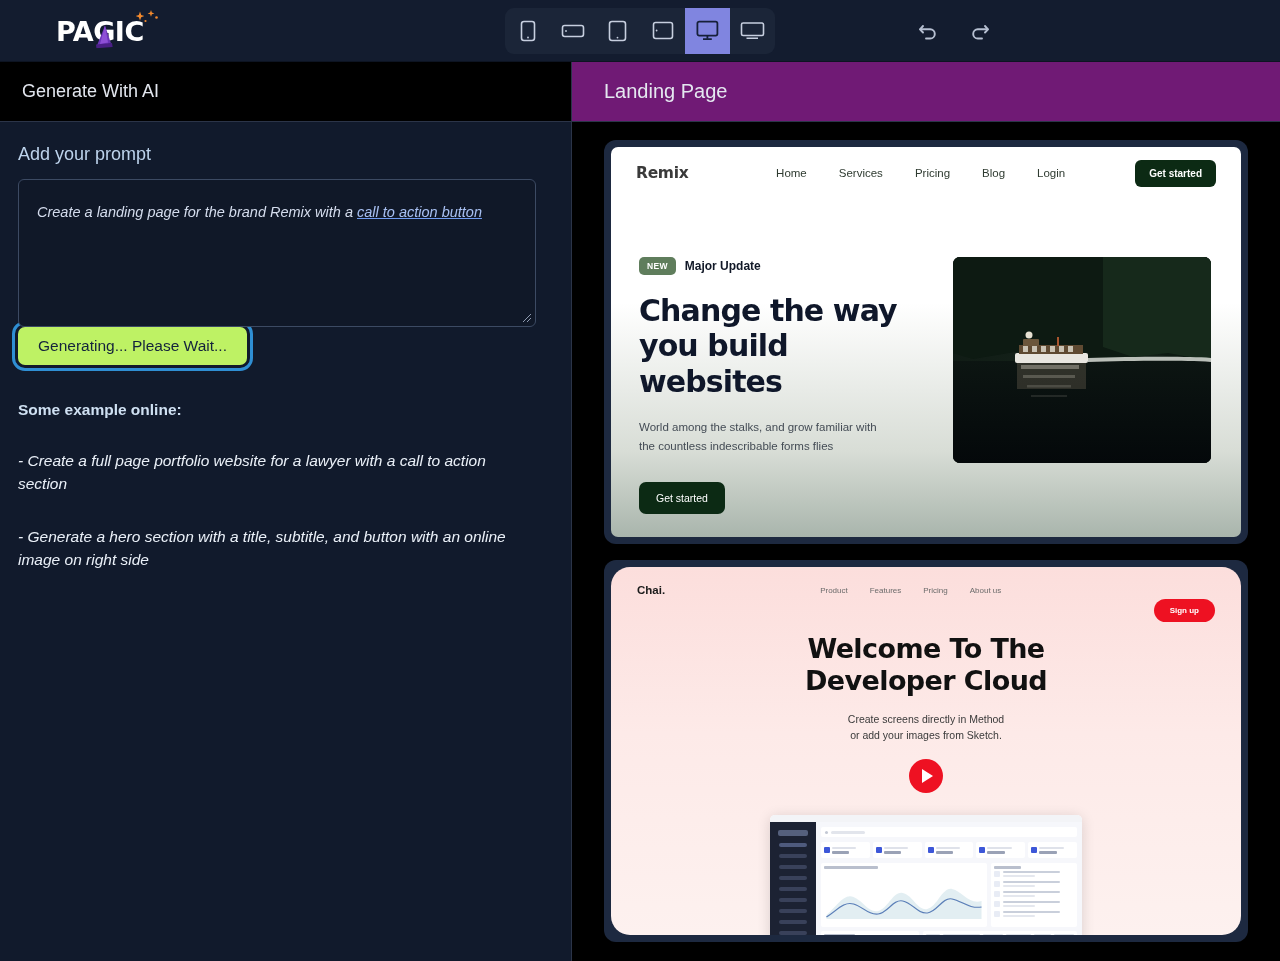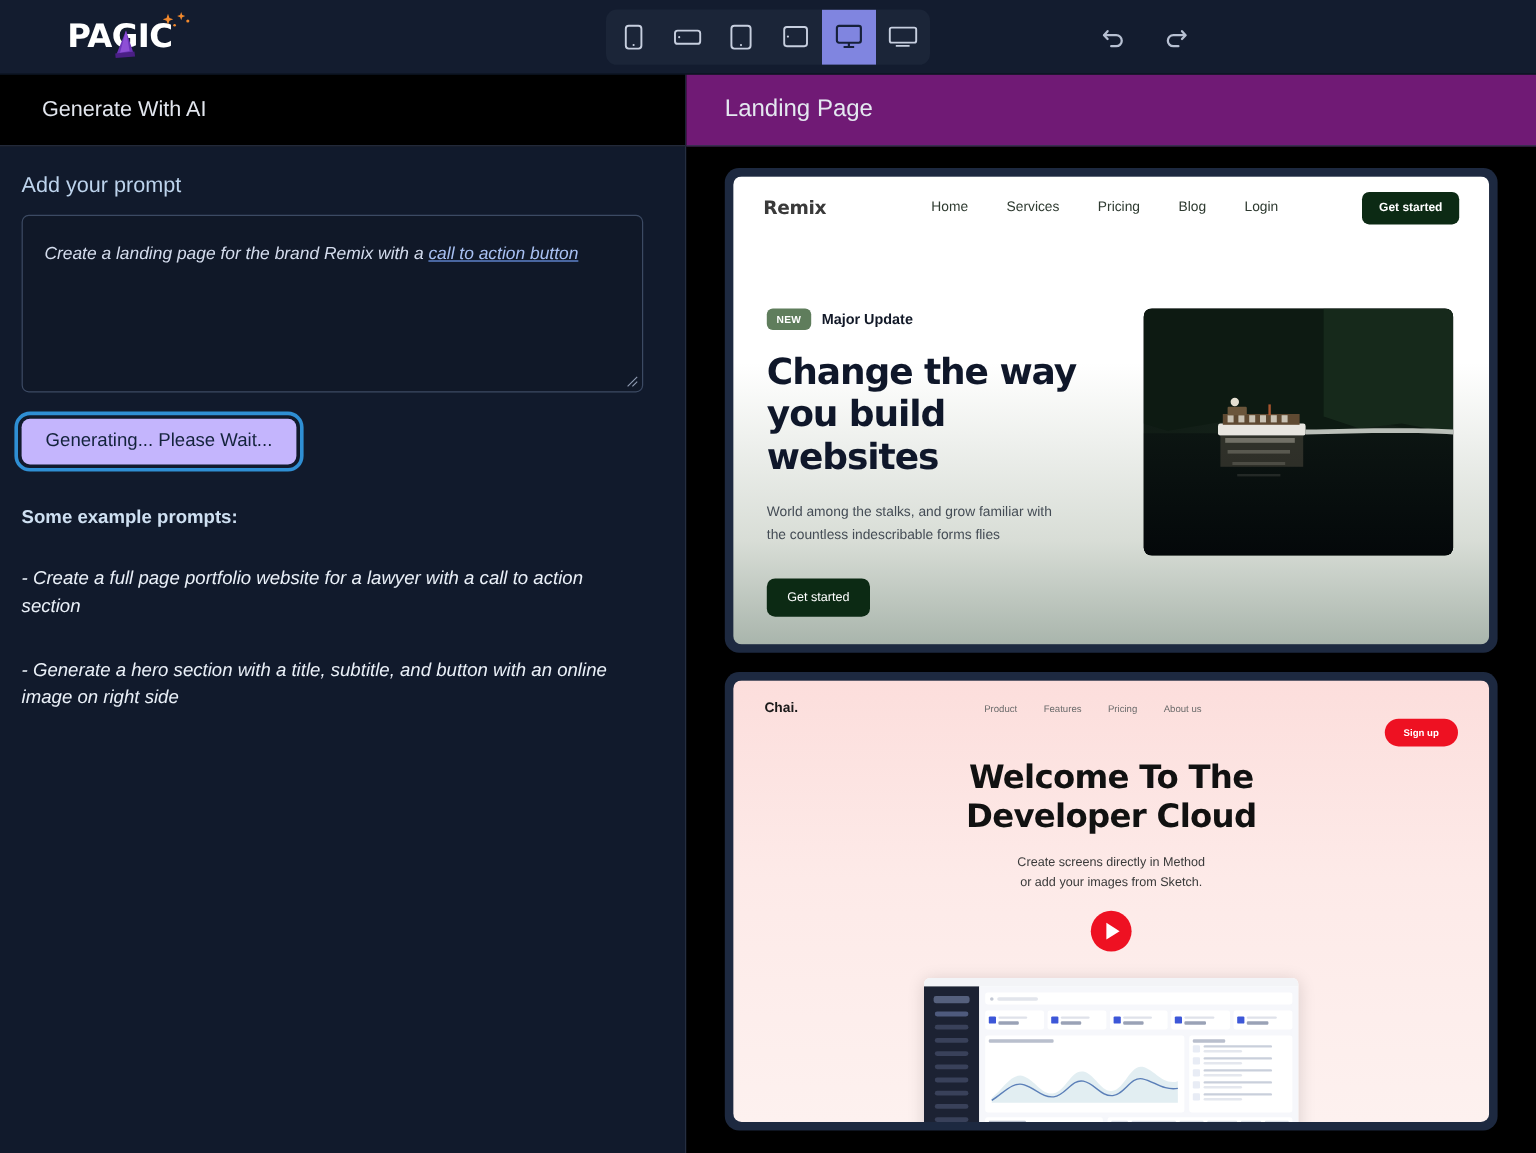--- a/index.html
+++ b/index.html
@@ -63,21 +63,21 @@
   .left-panel {
     width: 572px; flex: 0 0 572px;
     background: #111a2c;
     display: flex; flex-direction: column;
     border-right: 1px solid #2b3448;
   }
   .panel-header {
     height: 60px; flex: 0 0 60px;
     background: #000000;
     display: flex; align-items: center;
-    padding-left: 35px;
+    padding-left: 22px;
     color: #e2e6ee; font-size: 18px;
     border-bottom: 1px solid #2b3448;
   }
   .left-content { padding: 22px 18px 0 18px; }
   .field-label {
     color: #bdd3ec; font-size: 18px; margin-bottom: 14px;
   }
   .prompt-box {
     width: 518px; height: 148px;
     background: #101828;
@@ -94,23 +94,22 @@
   .prompt-box .linked {
     color: #a8c0f2;
     text-decoration: underline;
     text-decoration-color: #6f9bf0;
   }
   .resize-grip {
     position: absolute; right: 3px; bottom: 3px; width: 11px; height: 11px;
     pointer-events: none;
   }
   .gen-btn {
-    margin-top: 22px;
     display: inline-block;
-    background: #c4b5fd;
+    background: #bef264;
     color: #14233c;
     font-size: 15.5px;
     padding: 10px 20px;
     border-radius: 7px;
     border: none;
     outline: 3px solid #2f8fd4;
     outline-offset: 3px;
     cursor: pointer;
   }
   .examples-title {
@@ -180,21 +179,21 @@
     padding: 10px 17px; border-radius: 7px; border: none; cursor: pointer;
   }
   .hero-img {
     width: 258px; height: 206px; border-radius: 7px; overflow: hidden; flex: 0 0 258px;
     position: relative; background: #050a08;
   }
 
   
   .chai-site {
     background: linear-gradient(to bottom, #fcdedc 0%, #fdeae8 45%, #fdf1ef 100%);
-    height: 368px; position: relative; overflow: hidden;
+    height: 368px; position: relative; overflow: hidden; border-radius: 19px;
   }
   .chai-nav { display: flex; align-items: center; height: 46px; padding: 0 26px; }
   .chai-logo { font-size: 11.5px; font-weight: bold; color: #1a1a1a; }
   .chai-links { display: flex; gap: 22px; margin-left: 155px; }
   .chai-link { font-size: 8px; color: #6b6b6b; }
   .chai-cta {
     margin-left: auto; background: #ee1122; color: #fff; font-size: 8px; font-weight: bold;
     padding: 7px 16px; border-radius: 20px; border: none; cursor: pointer; margin-top: 40px;
   }
   .chai-hero { text-align: center; padding-top: 20px; }
@@ -337,21 +336,21 @@
 
         <div class="prompt-box">
           <span class="plain">Create a landing page for the brand Remix with a </span><span class="linked">call to action button</span>
           <svg class="resize-grip" viewBox="0 0 11 11">
             <path d="M10 2 L2 10 M10 6 L6 10" stroke="#8e9ab0" stroke-width="1" fill="none"></path>
           </svg>
         </div>
 
         <button class="gen-btn">Generating... Please Wait...</button>
 
-        <div class="examples-title">Some example prompts:</div>
+        <div class="examples-title">Some example online:</div>
         <div class="example-item">- Create a full page portfolio website for a lawyer with a call to action section</div>
         <div class="example-item">- Generate a hero section with a title, subtitle, and button with an online image on right side</div>
       </div>
     </div>
 
     <div class="right-panel">
       <div class="right-header">Landing Page</div>
 
       <div class="preview-scroll">
 

